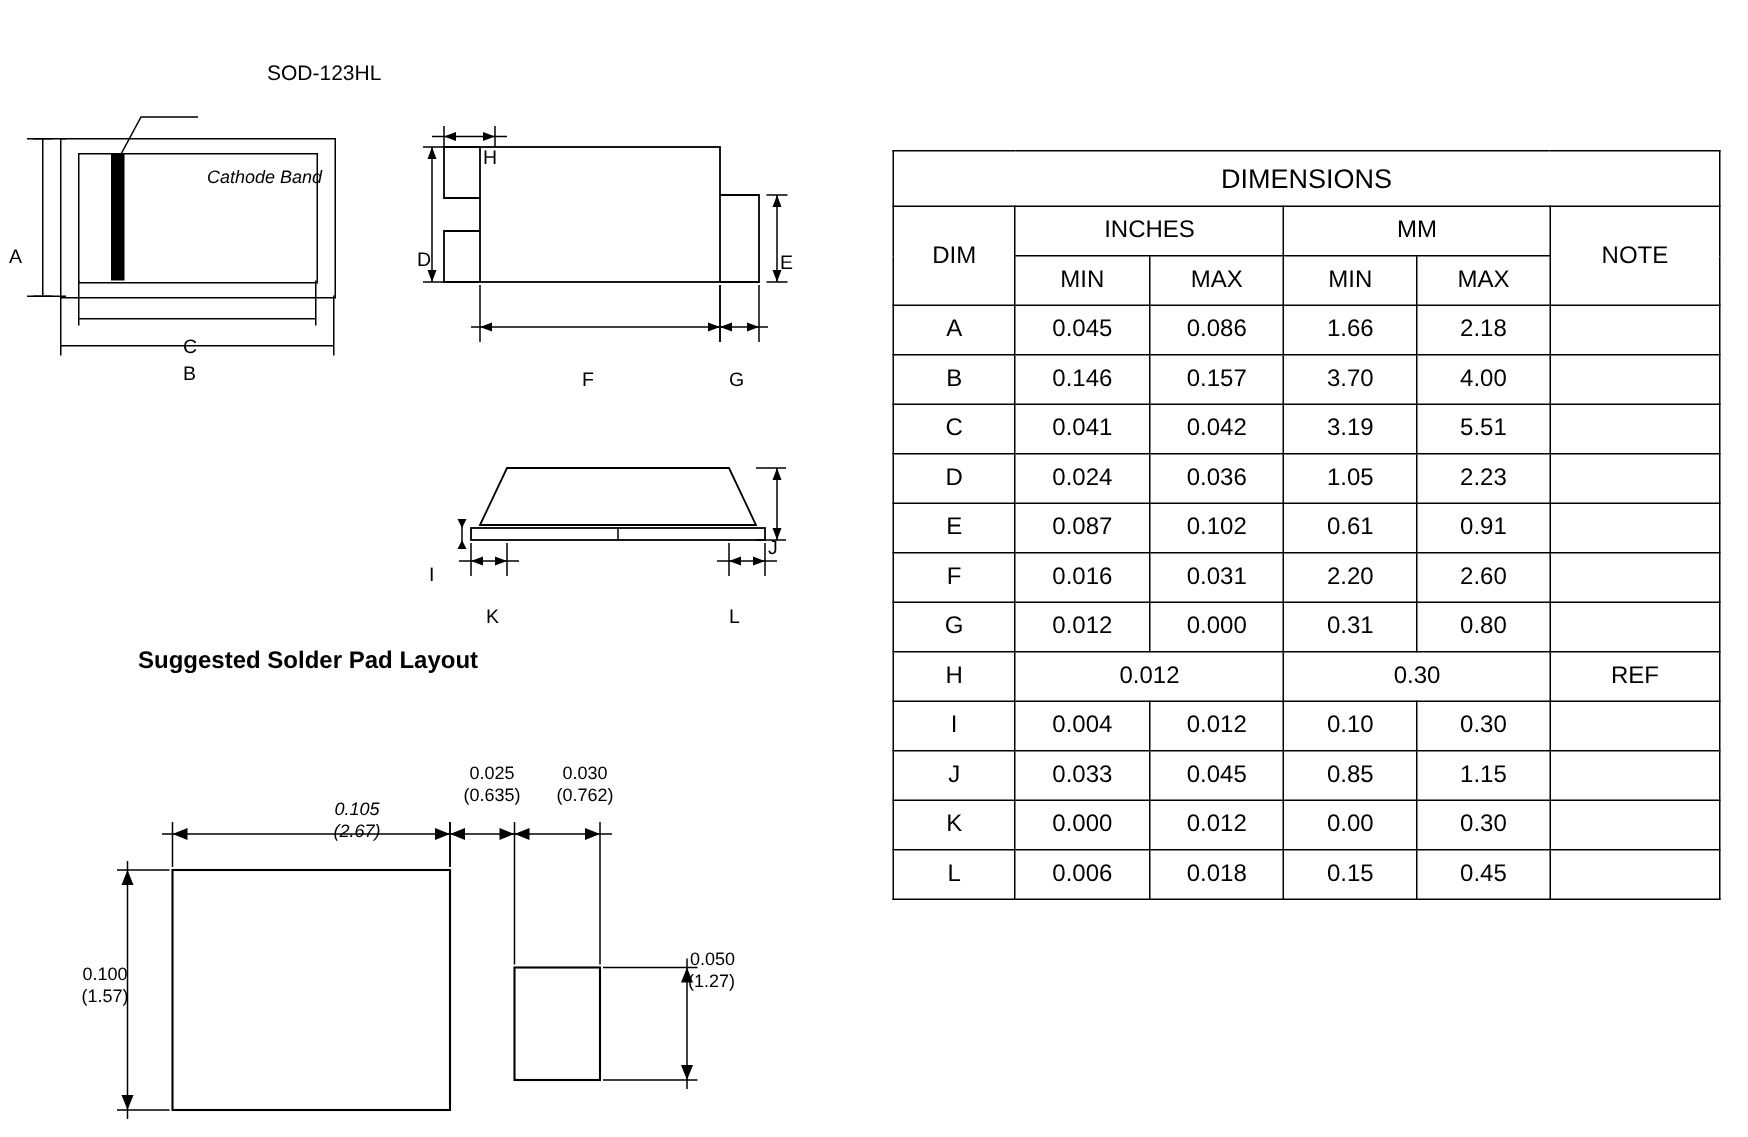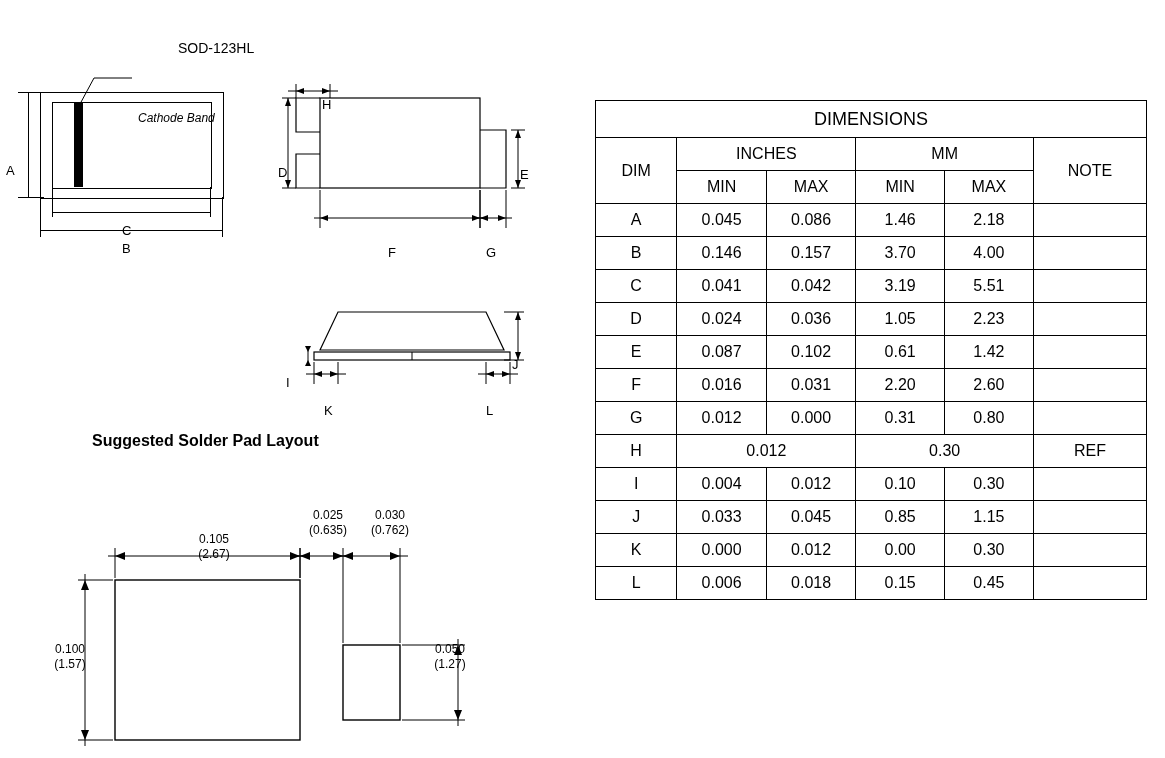--- a/index.html
+++ b/index.html
@@ -88,25 +88,25 @@
   #pv-lbl-K { left: 34px; top: 76px; }
   #pv-lbl-L { left: 196px; top: 76px; }
 
   
   #solder-title {
     left: 92px; top: 432px;
     font-size: 16px; font-weight: bold;
   }
   #padlayout { left: 40px; top: 500px; width: 500px; height: 250px; }
   .dimtext { font-size: 12px; text-align: center; line-height: 1.25; }
-  #dim-105 { left: 134px; top: 32px; width: 80px; }
+  #dim-105 { left: 158px; top: 32px; width: 80px; font-style: italic; }
   #dim-025 { left: 248px; top: 8px; width: 80px; }
   #dim-030 { left: 310px; top: 8px; width: 80px; }
   #dim-100 { left: -10px; top: 142px; width: 80px; }
-  #dim-050 { left: 370px; top: 142px; width: 80px; }
+  #dim-050 { left: 370px; top: 132px; width: 80px; text-align: right; }
 
   
   #dim-table {
     left: 595px; top: 100px;
     width: 552px;
     border-collapse: collapse;
     font-size: 16px;
   }
   #dim-table td, #dim-table th {
     border: 1px solid #000;
@@ -312,21 +312,21 @@
       <td class="col-val">MIN</td>
       <td class="col-val">MAX</td>
       <td class="col-val">MIN</td>
       <td class="col-val">MAX</td>
     </tr>
 
     <tr>
       <td>A</td>
       <td>0.045</td>
       <td>0.086</td>
-      <td>1.46</td>
+      <td>1.66</td>
       <td>2.18</td>
       <td></td>
     </tr>
     <tr>
       <td>B</td>
       <td>0.146</td>
       <td>0.157</td>
       <td>3.70</td>
       <td>4.00</td>
       <td></td>
@@ -345,21 +345,21 @@
       <td>0.036</td>
       <td>1.05</td>
       <td>2.23</td>
       <td></td>
     </tr>
     <tr>
       <td>E</td>
       <td>0.087</td>
       <td>0.102</td>
       <td>0.61</td>
-      <td>1.42</td>
+      <td>0.91</td>
       <td></td>
     </tr>
     <tr>
       <td>F</td>
       <td>0.016</td>
       <td>0.031</td>
       <td>2.20</td>
       <td>2.60</td>
       <td></td>
     </tr>

